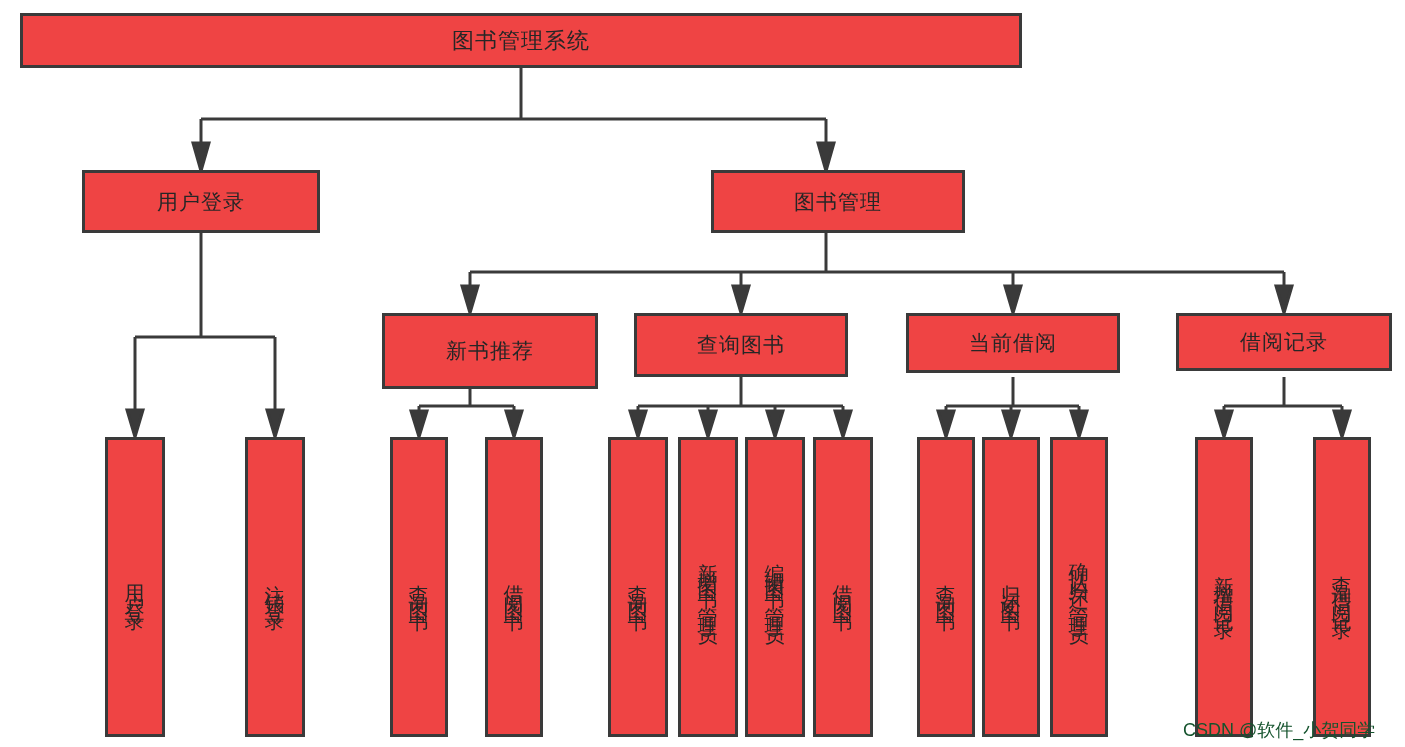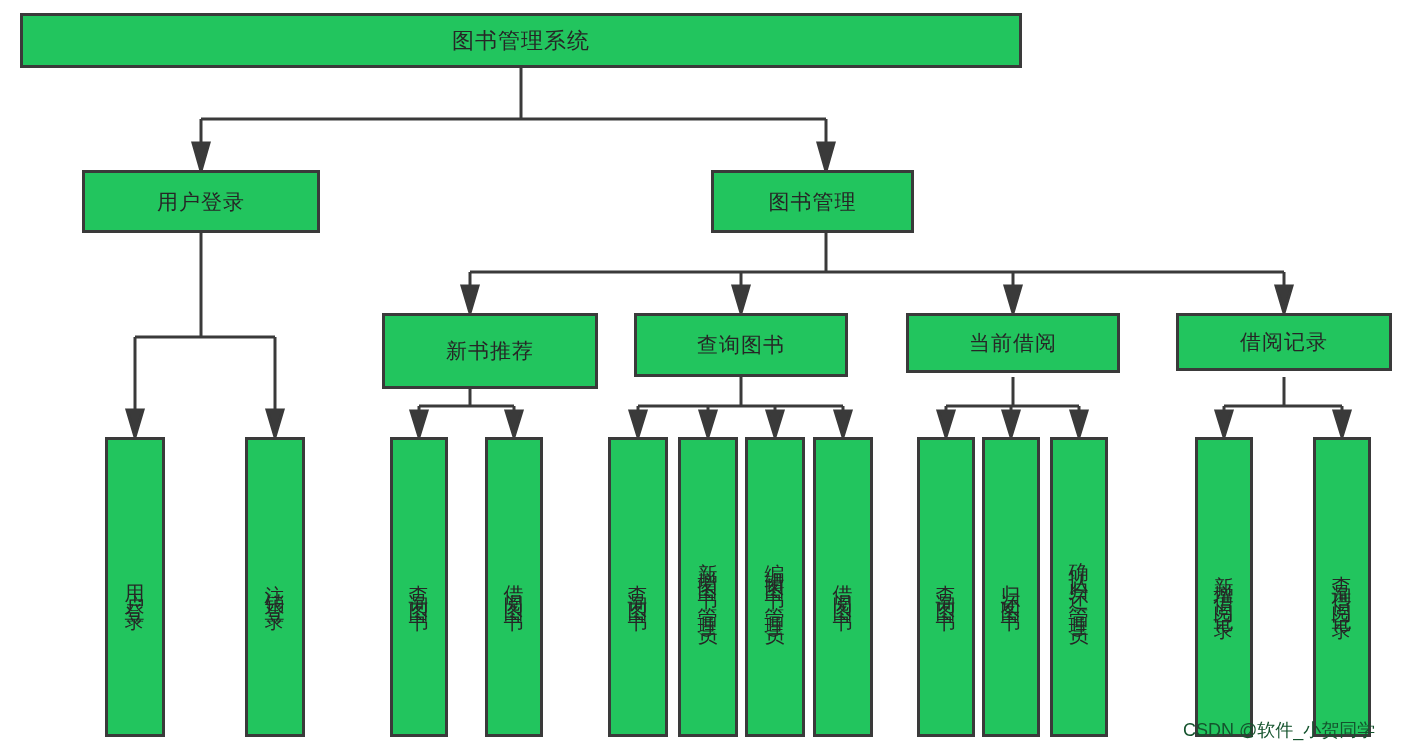--- a/index.html
+++ b/index.html
@@ -12,21 +12,21 @@
     overflow: hidden;
   }
   .connectors {
     position: absolute;
     left: 0; top: 0;
     width: 1405px; height: 747px;
   }
   .node {
     position: absolute;
     border: 3px solid #3a3a3a;
-    background: #22c55e;
+    background: #ef4444;
     display: flex;
     align-items: center;
     justify-content: center;
     color: #262626;
     box-sizing: border-box;
   }
   .hnode { font-size: 21px; letter-spacing: 1px; }
   .root  { font-size: 22px; }
   .vnode { font-size: 20px; }
   .vlabel {
@@ -124,21 +124,21 @@
         <line x1="1342" y1="406" x2="1342" y2="434"></line>
         <polygon points="1216,411 1232,411 1224,437"></polygon>
         <polygon points="1334,411 1350,411 1342,437"></polygon>
       </g>
     </g>
   </svg>
 
   <div class="node hnode root" style="left:20px; top:13px; width:1002px; height:55px;">图书管理系统</div>
 
   <div class="node hnode" style="left:82px; top:170px; width:238px; height:63px;">用户登录</div>
-  <div class="node hnode" style="left:711px; top:170px; width:203px; height:63px;">图书管理</div>
+  <div class="node hnode" style="left:711px; top:170px; width:254px; height:63px;">图书管理</div>
 
   <div class="node hnode" style="left:382px; top:313px; width:216px; height:76px;">新书推荐</div>
   <div class="node hnode" style="left:634px; top:313px; width:214px; height:64px;">查询图书</div>
   <div class="node hnode" style="left:906px; top:313px; width:214px; height:60px;">当前借阅</div>
   <div class="node hnode" style="left:1176px; top:313px; width:216px; height:58px;">借阅记录</div>
 
   <div class="node vnode" style="left:105px; top:437px; width:60px; height:300px;">
     <span class="vlabel">用户登录</span>
   </div>
   <div class="node vnode" style="left:245px; top:437px; width:60px; height:300px;">

